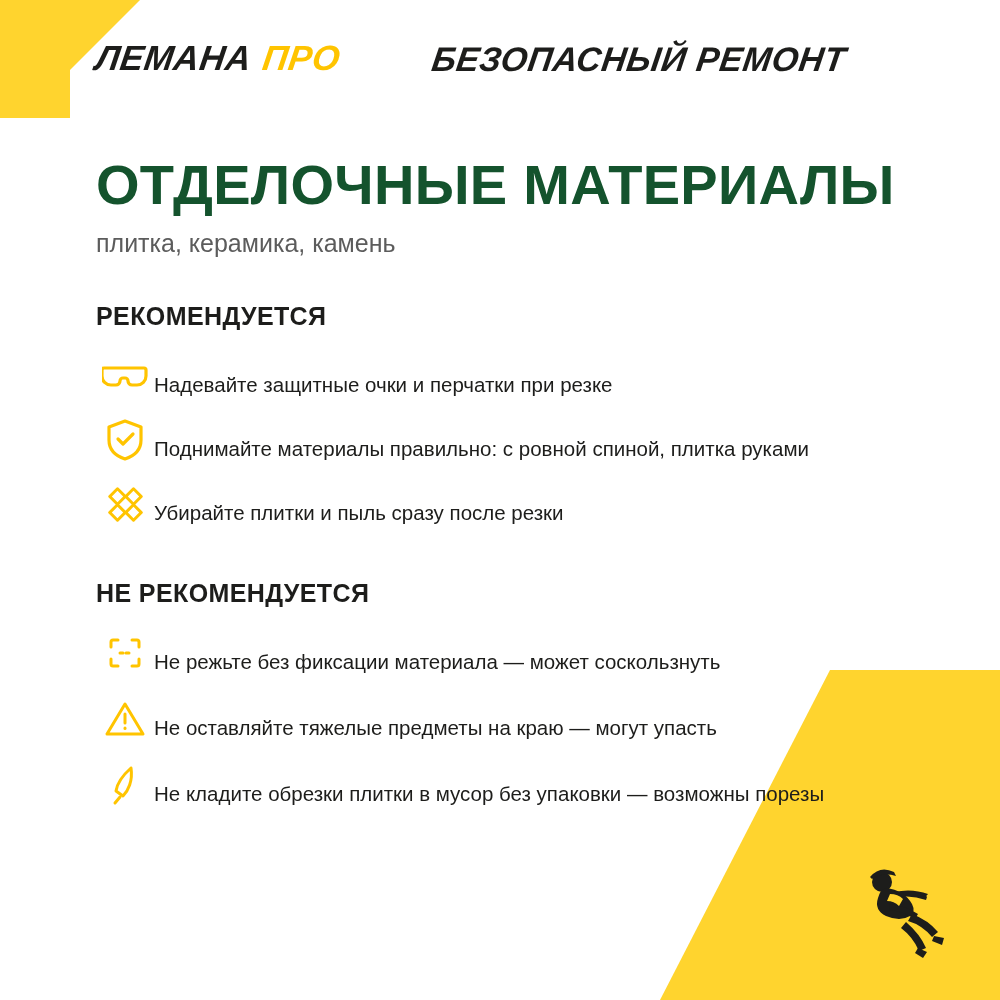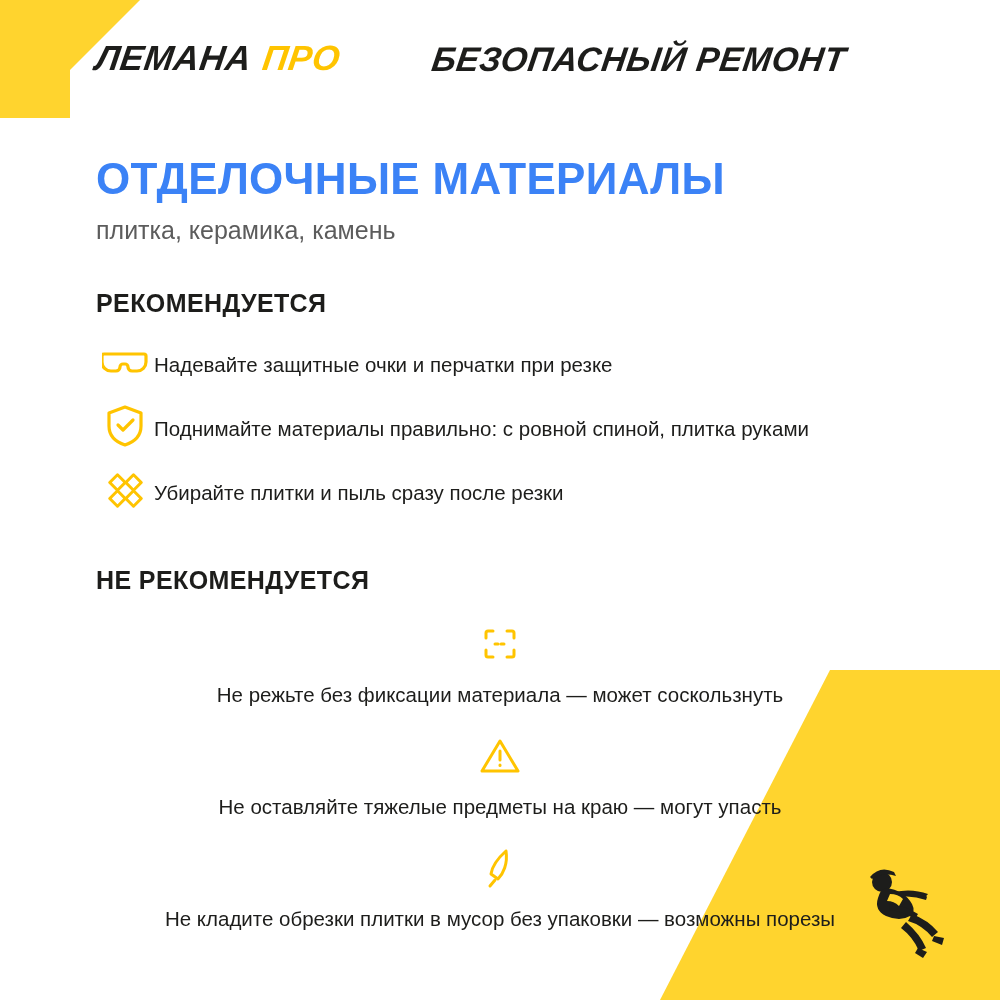--- a/index.html
+++ b/index.html
@@ -106,24 +106,24 @@
   
   .content {
     position: absolute;
     left: 0; top: 118px;
     width: 1000px;
     z-index: 2;
     padding: 0 96px;
   }
   .main-title {
     margin: 38px 0 0 0;
-    font-size: 44px;
+    font-size: 56px;
     line-height: 1.05;
     font-weight: bold;
-    color: #3b82f6;
+    color: #14532d;
     letter-spacing: 0.3px;
   }
   .subtitle {
     margin: 14px 0 0 0;
     font-size: 25px;
     color: #5c5c5c;
     font-weight: normal;
   }
 
   .section { margin-top: 44px; }
@@ -132,42 +132,42 @@
     font-size: 25px;
     font-weight: bold;
     color: #1d1d1b;
     letter-spacing: 0.4px;
     margin: 0 0 18px 0;
   }
 
   .items { display: block; }
   .item {
     display: flex;
-    align-items: center;
+    align-items: flex-end;
     margin-bottom: 14px;
     min-height: 50px;
   }
   .item-icon {
     flex: 0 0 58px;
     width: 58px;
     height: 46px;
     display: flex;
     align-items: center;
     justify-content: center;
     margin-top: 2px;
   }
   .item-text {
     flex: 1 1 auto;
     font-size: 20.5px;
     line-height: 1.42;
     color: #1d1d1b;
     padding-top: 7px;
     max-width: 700px;
   }
-  .section.dont .item { margin-bottom: 16px; flex-direction: column; }
+  .section.dont .item { margin-bottom: 16px; }
   .section.dont .item-text { max-width: 700px; }
 
   
   .mascot {
     position: absolute;
     right: 22px; bottom: 38px;
     width: 140px; height: 110px;
     z-index: 4;
   }
 </style>

